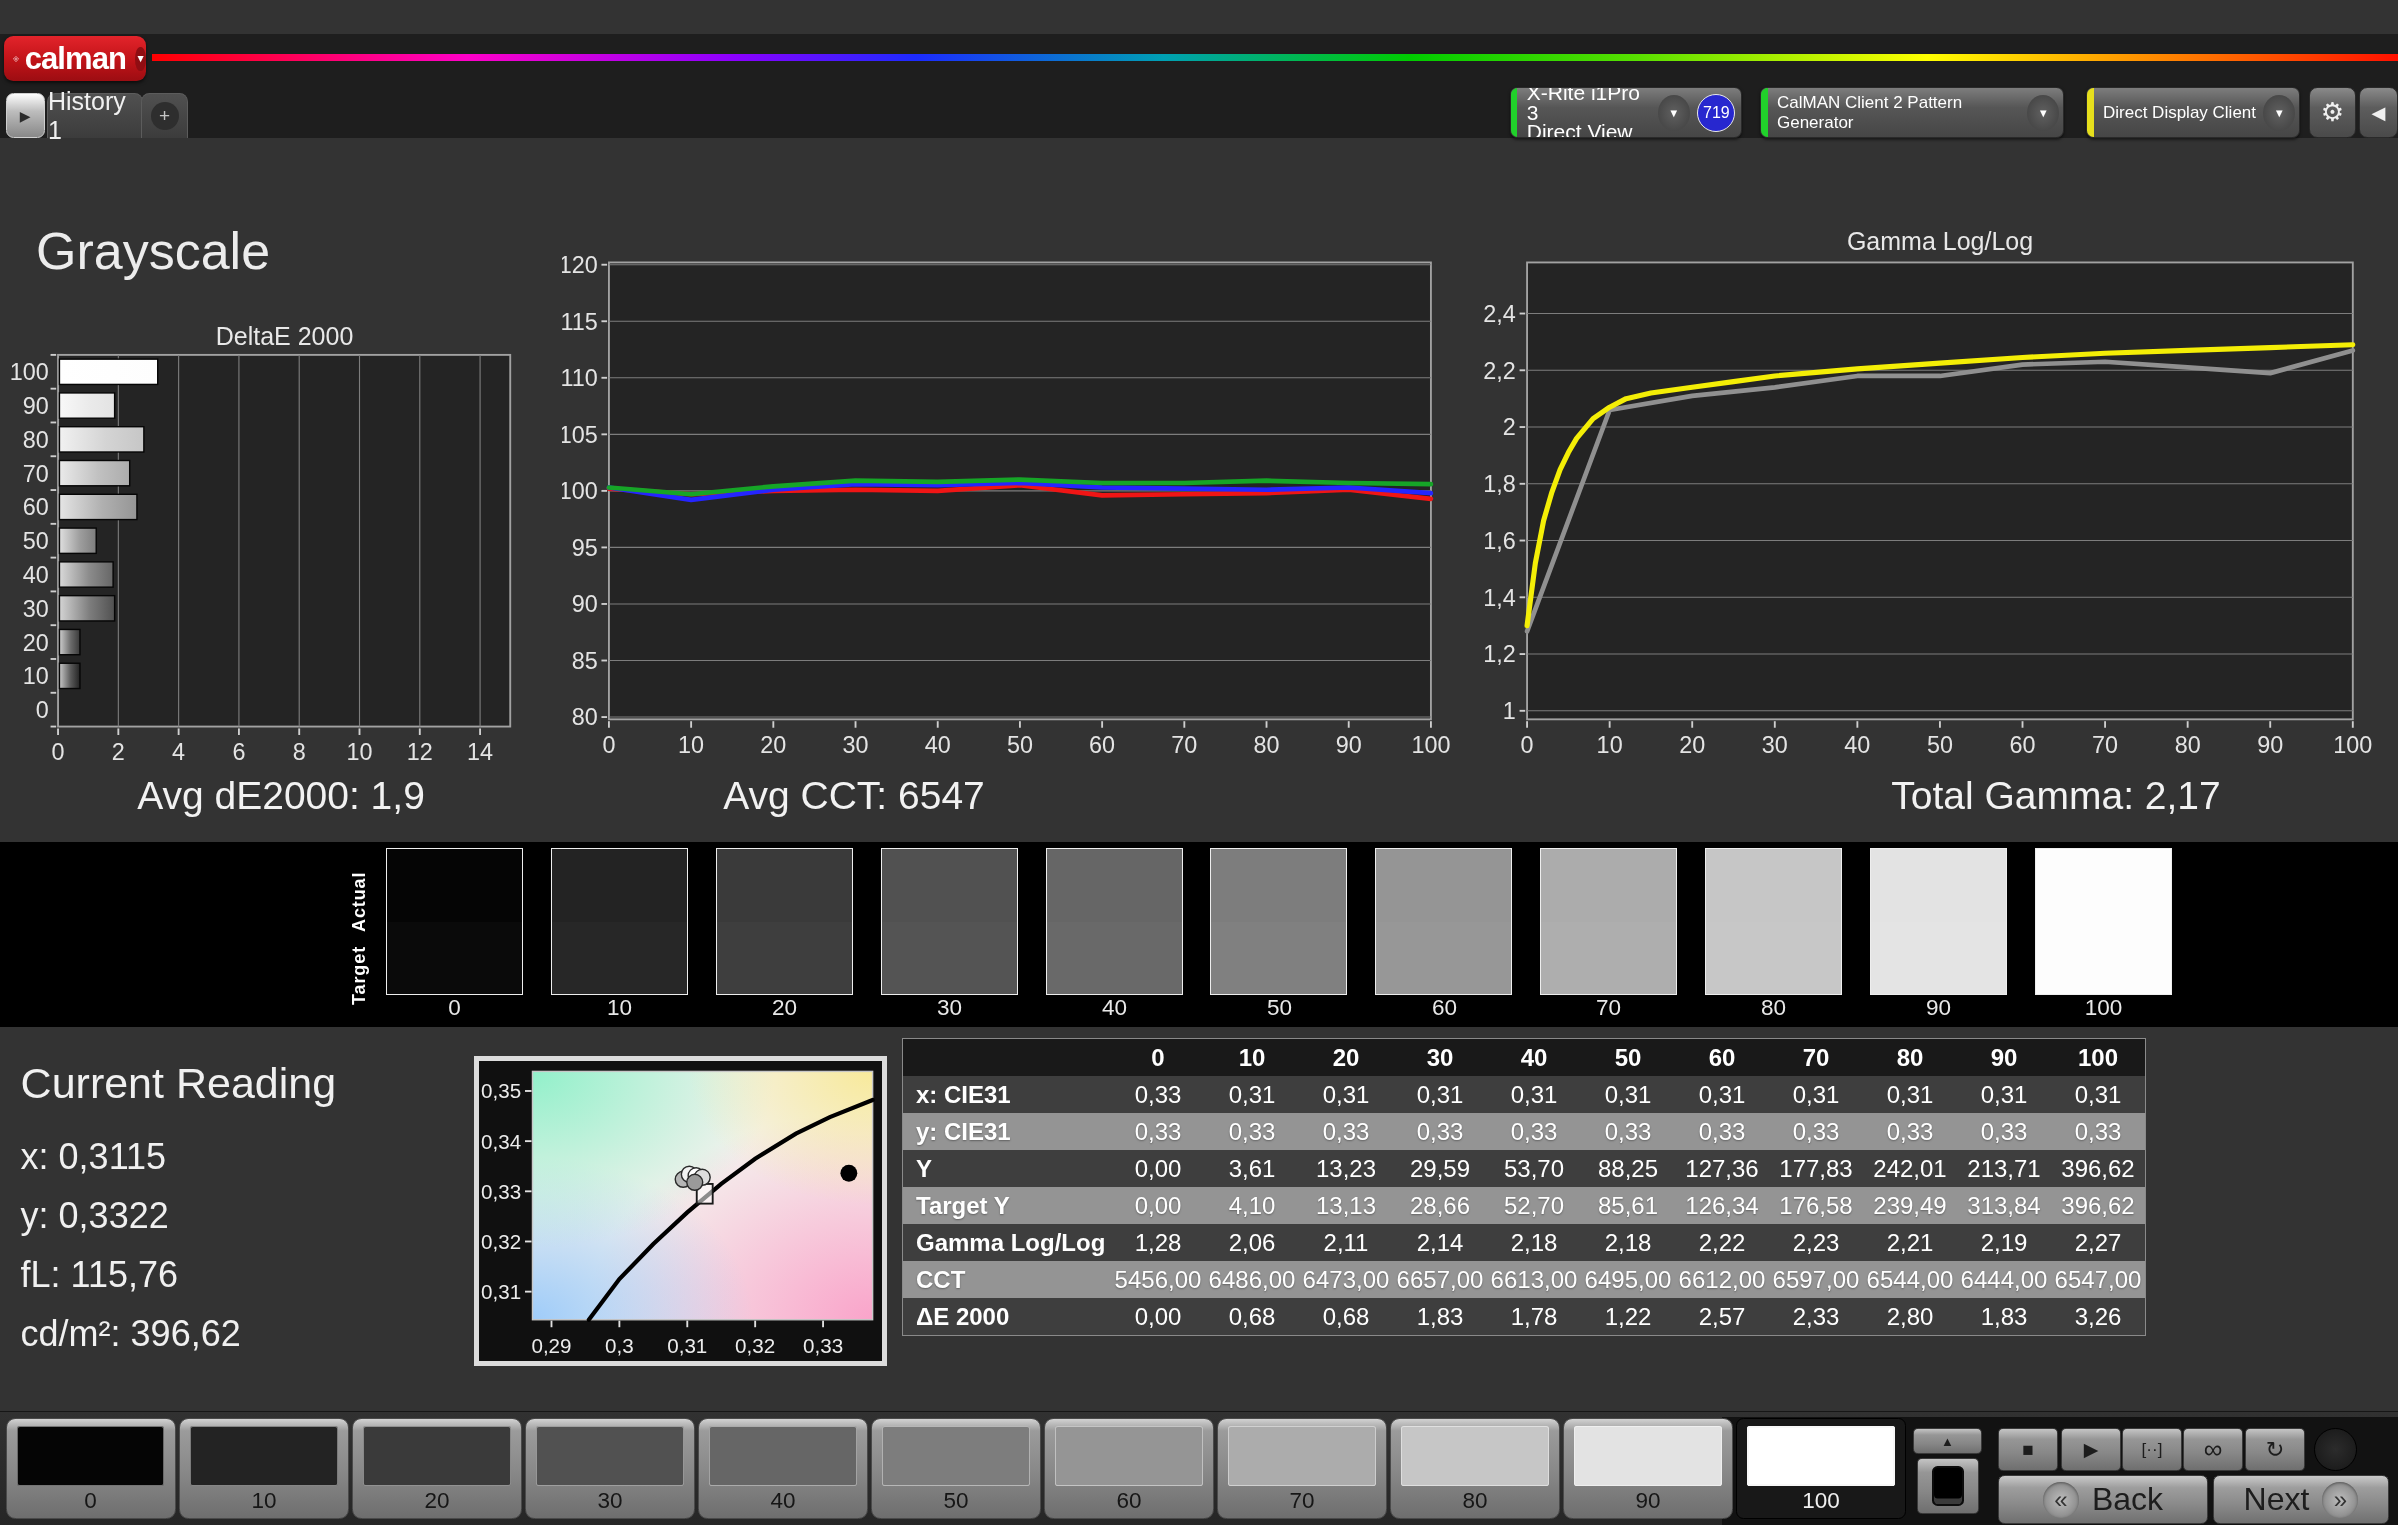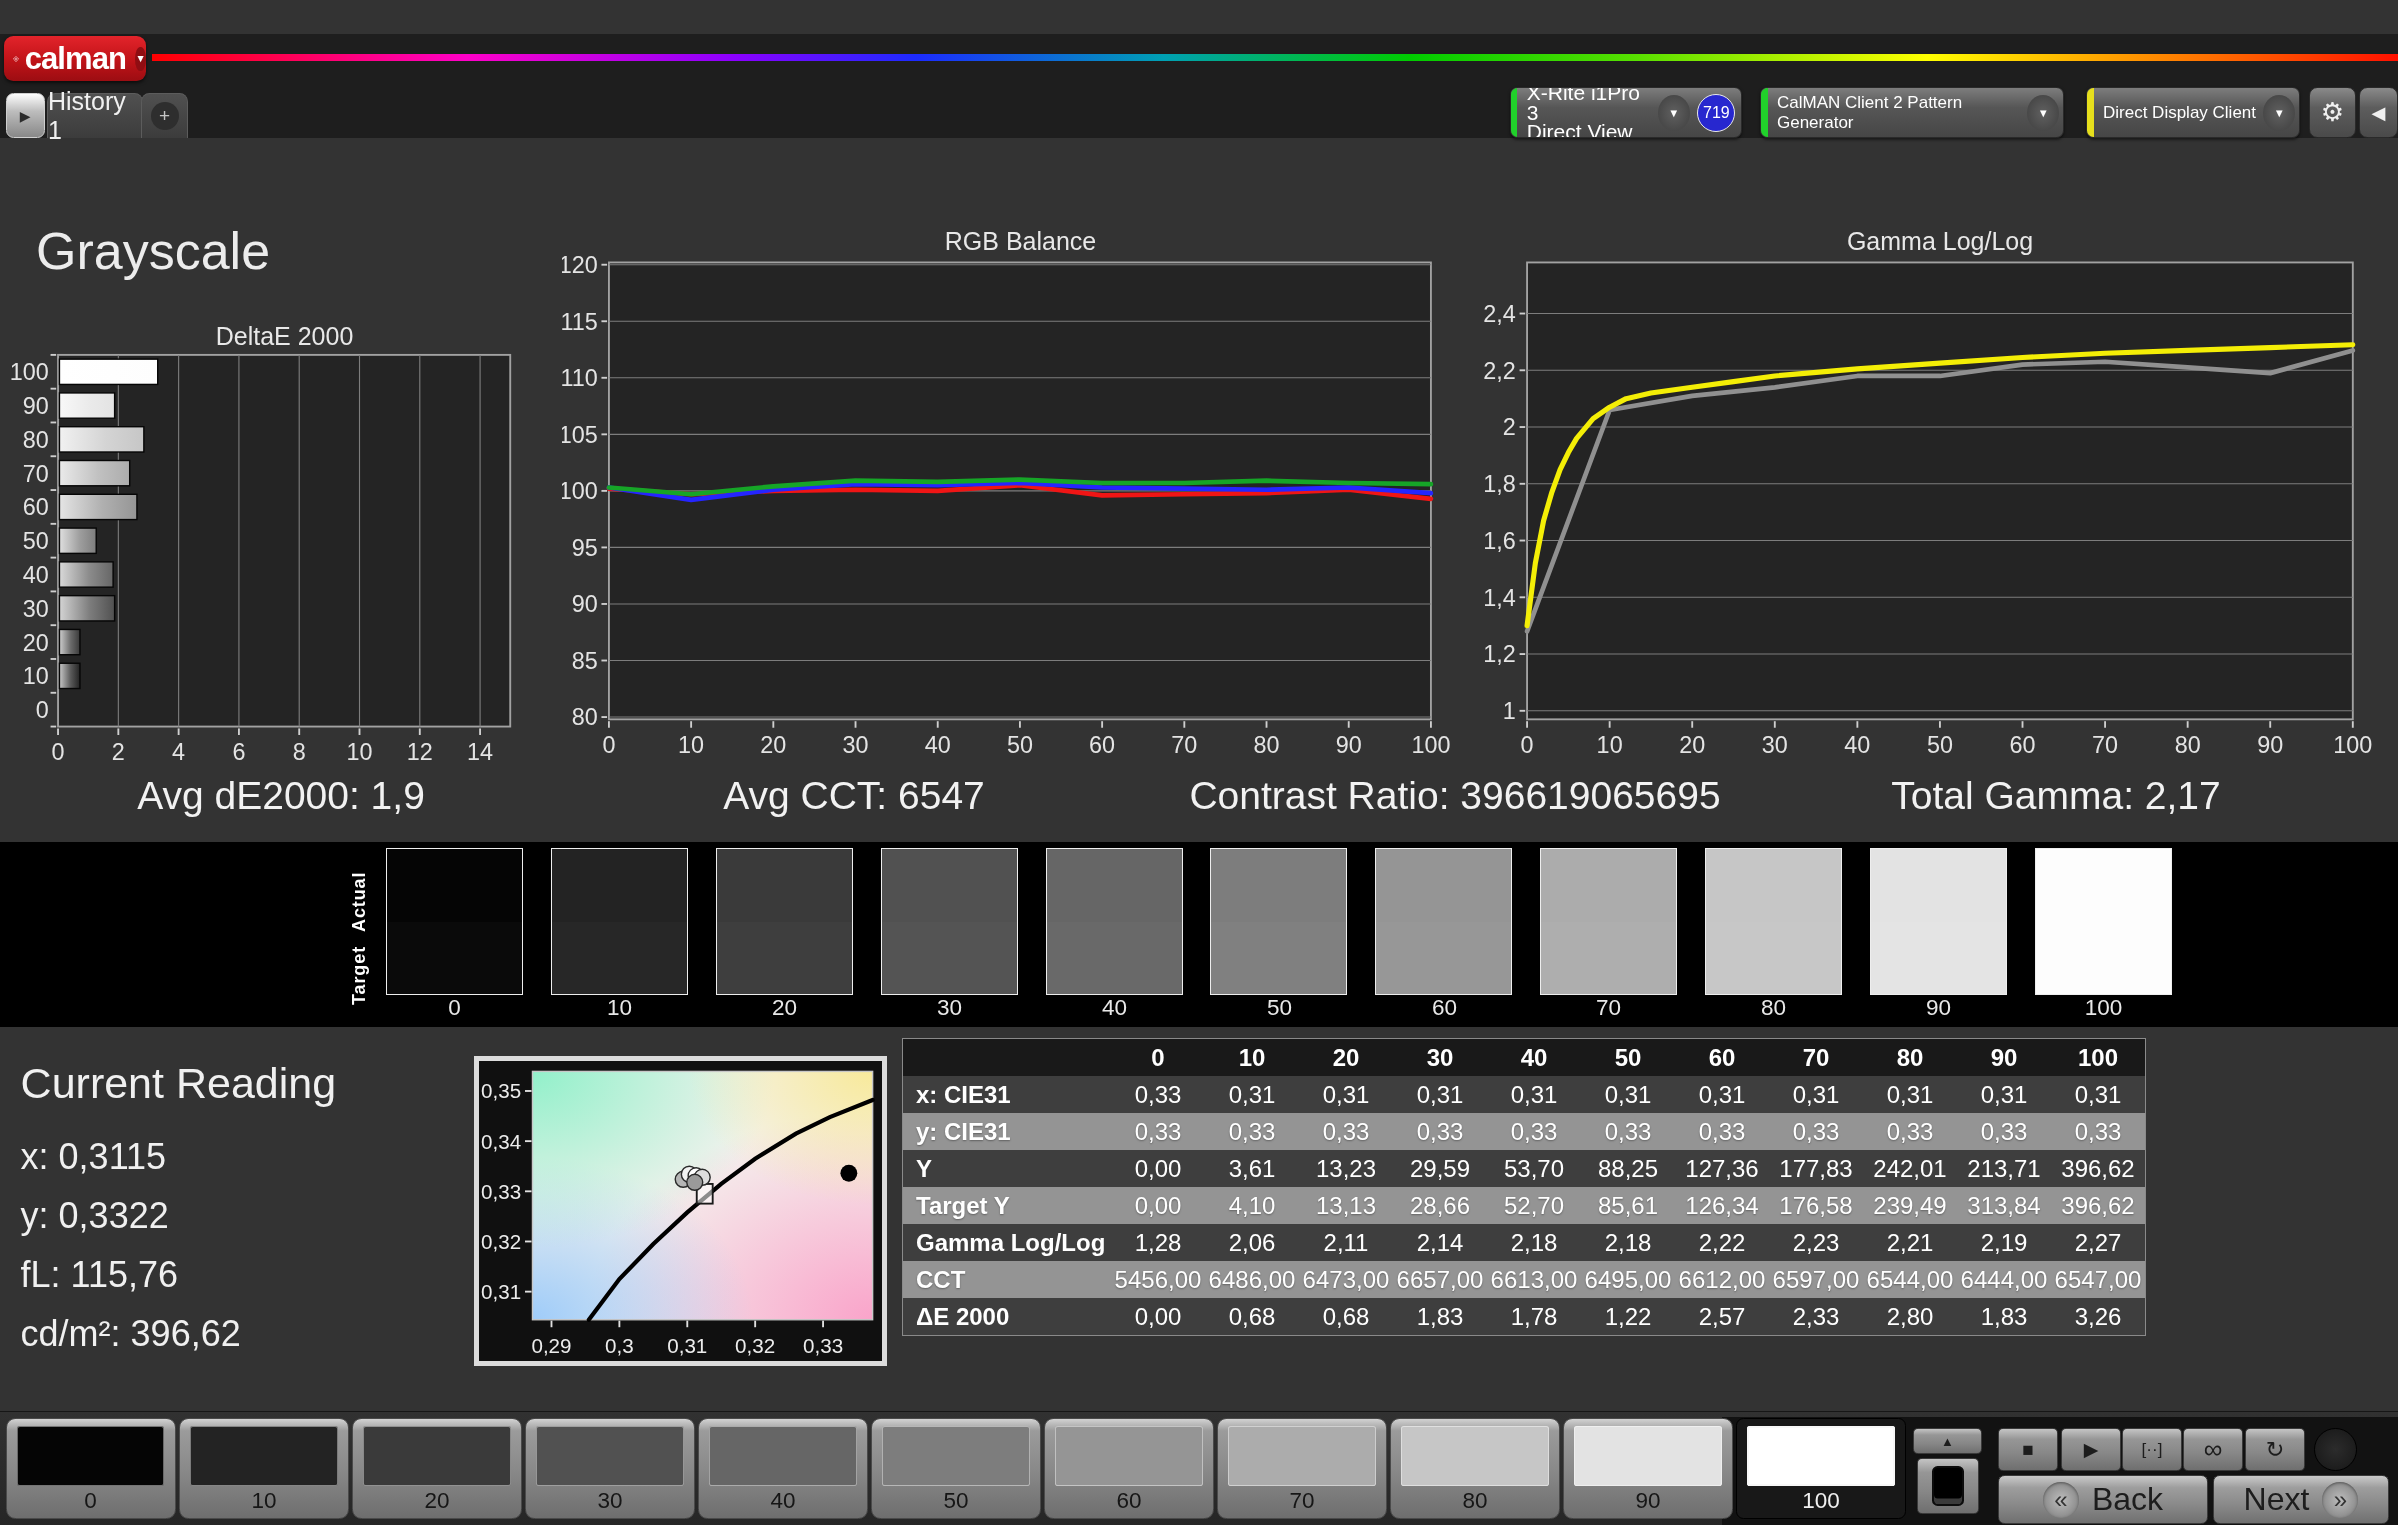--- a/index.html
+++ b/index.html
@@ -131,21 +131,20 @@
   <div class="abs sqbtn" style="left:2309px;top:87px;width:45px;height:49px;font-size:26px;">
     <span>⚙</span>
   </div>
   <div class="abs sqbtn" style="left:2359px;top:87px;width:37px;height:49px;font-size:18px;">
     <span>◀</span>
   </div>
 
   <div class="abs" id="page-title">Grayscale</div>
 
   <div class="abs chart-title" style="left:58px;top:322px;width:453px;">DeltaE 2000</div>
-  <div class="abs chart-title" style="left:609px;top:227px;width:823px;">RGB Balance</div>
   <div class="abs chart-title" style="left:1527px;top:227px;width:826px;">Gamma Log/Log</div>
 
   <svg class="abs" id="svg-de" style="left:0;top:319px" width="543" height="450" viewBox="0 0 580 480">
       <defs>
         <linearGradient id="gde0" x1="0" y1="0" x2="1" y2="0">
           <stop offset="0%" stop-color="rgb(255,255,255)"></stop>
           <stop offset="55%" stop-color="rgb(254,254,254)"></stop>
           <stop offset="100%" stop-color="#fdfdfd"></stop>
         </linearGradient>
         <linearGradient id="gde1" x1="0" y1="0" x2="1" y2="0">
@@ -359,21 +358,20 @@
       <line x1="843.8000000000001" y1="530" x2="843.8000000000001" y2="537" stroke="#cfcfcf" stroke-width="2"></line>
       <text x="843.8000000000001" y="564" font-size="25" text-anchor="middle" fill="#e4e4e4">90</text>
       <line x1="932" y1="530" x2="932" y2="537" stroke="#cfcfcf" stroke-width="2"></line>
       <text x="932" y="564" font-size="25" text-anchor="middle" fill="#e4e4e4">100</text>
       <polyline points="50,434.0372670807453 138.2,197.61490683229812 226.4,182.45962732919259 314.59999999999997,173.36645962732916 402.8,161.24223602484466 491,161.24223602484466 579.1999999999999,149.1180124223602 667.4,146.08695652173918 755.6,152.1490683229814 843.8000000000001,158.21118012422363 932,133.96273291925468" fill="none" stroke="#909090" stroke-width="5" stroke-linejoin="round" stroke-linecap="round"></polyline>
       <polyline points="50,427.9751552795031 58.82,361.2919254658385 67.64,315.82608695652175 76.46,285.51552795031057 85.28,261.2670807453416 94.1,243.08074534161494 102.91999999999999,227.92546583850935 120.56,206.70807453416154 138.2,194.5838509316771 155.83999999999997,185.49068322981367 182.29999999999998,179.42857142857144 226.4,173.36645962732916 270.5,167.30434782608694 314.59999999999997,161.24223602484466 402.8,153.66459627329192 491,147.6024844720497 579.1999999999999,141.54037267080747 667.4,136.99378881987587 755.6,133.96273291925468 843.8000000000001,130.9316770186336 932,127.90062111801245" fill="none" stroke="#f4ee06" stroke-width="5.5" stroke-linejoin="round" stroke-linecap="round"></polyline>
     </svg>
 
   <div class="abs stat" style="left:281px">Avg dE2000: 1,9</div>
   <div class="abs stat" style="left:854px">Avg CCT: 6547</div>
-  <div class="abs stat" style="left:1455px">Contrast Ratio: 396619065695</div>
   <div class="abs stat" style="left:2056px">Total Gamma: 2,17</div>
 
   <div class="abs" id="strip">
     <div class="vlabel" style="left:349px;top:9.4px;height:81px;">Actual</div>
     <div class="vlabel" style="left:349px;top:82px;height:81px;">Target</div>
     <div id="swatches">
         <div class="swatch" style="left: 386px; top: 5.6px; background: linear-gradient(rgb(5, 5, 5) 50%, rgb(10, 10, 10) 50%);"></div>
         <div class="abs swlabel" style="left: 384px; top: 153px;">0</div>
         <div class="swatch" style="left: 551px; top: 5.6px; background: linear-gradient(rgb(35, 35, 35) 50%, rgb(39, 39, 39) 50%);"></div>
         <div class="abs swlabel" style="left: 549px; top: 153px;">10</div>

